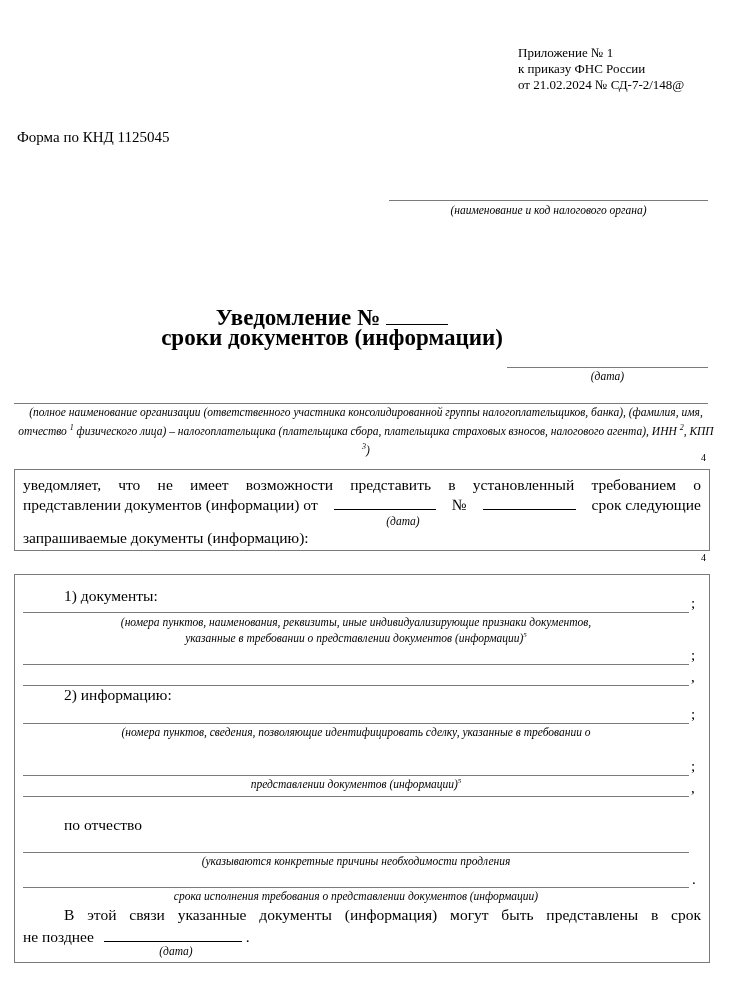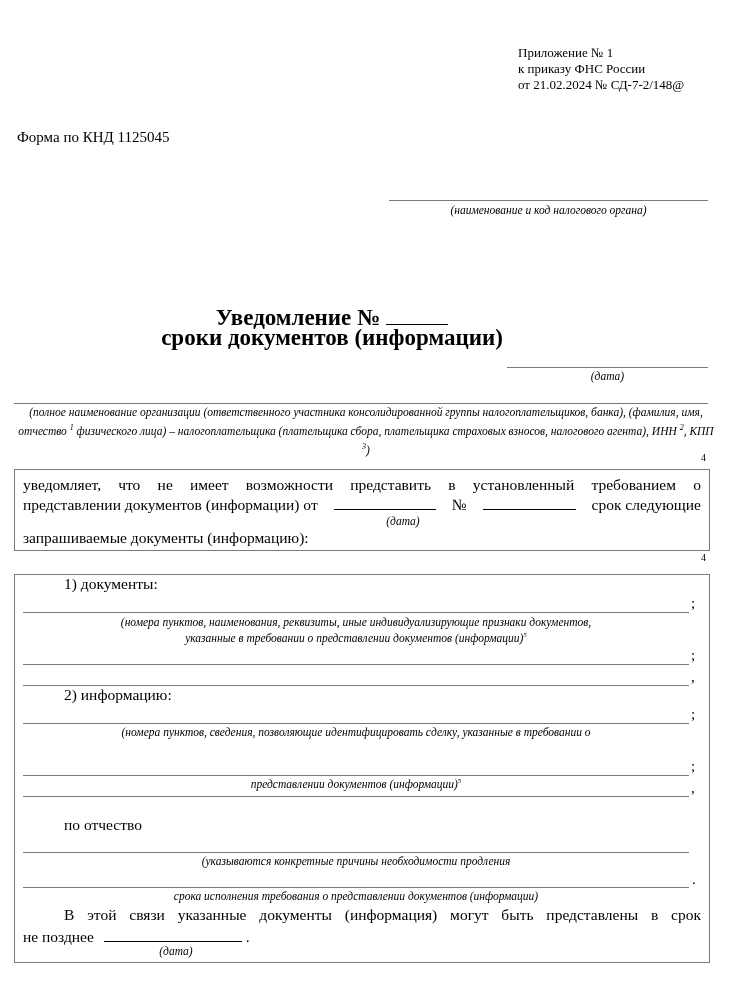--- a/index.html
+++ b/index.html
@@ -66,21 +66,21 @@
     <span class="inline-blank" style="width:93px;"></span>
     <span>срок следующие</span>
   </div>
   <div class="cap" style="left:336px; width:104px; top:45px;">(дата)</div>
   <div class="body-text" style="position:absolute; left:8px; top:58px;">запрашиваемые документы (информацию):</div>
 </div>
 <div class="abs fn" style="left:701px; top:552px;">4</div>
 
 <div class="box" style="left:14px; top:574px; width:694px; height:387px;">
 
-  <div class="item-label" style="left:49px; top:0;">1) документы:</div>
+  <div class="item-label" style="left:49px; top:12px;">1) документы:</div>
   <div class="line" style="left:8px; top:37px; width:666px;"></div>
   <div class="sc" style="left:676px; top:20px;">;</div>
   <div class="cap" style="left:8px; width:666px; top:41px;">(номера пунктов, наименования, реквизиты, иные индивидуализирующие признаки документов,</div>
   <div class="cap" style="left:8px; width:666px; top:56px;"><span>указанные в требовании о представлении документов (информации)</span><sup class="fn" style="font-size:7px;">5</sup></div>
   <div class="line" style="left:8px; top:89px; width:666px;"></div>
   <div class="sc" style="left:676px; top:72px;">;</div>
   <div class="line" style="left:8px; top:110px; width:666px;"></div>
   <div class="sc" style="left:676px; top:94px;">,</div>
 
   <div class="item-label" style="left:49px; top:111px;">2) информацию:</div>

